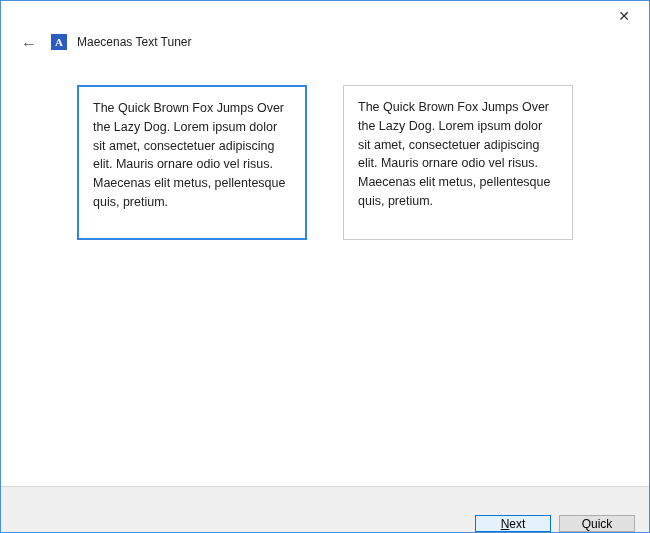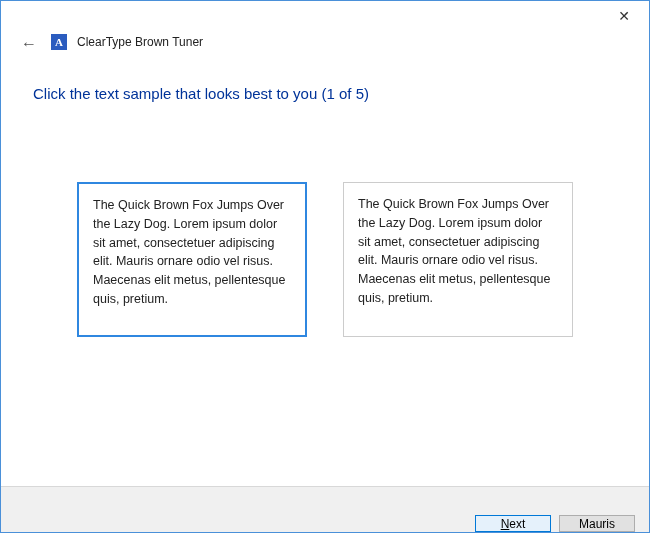--- a/index.html
+++ b/index.html
@@ -125,32 +125,31 @@
 
 <div class="window">
 
   <div class="titlebar">
     <div class="close-x">✕</div>
   </div>
 
   <div class="header">
     <div class="back-arrow">←</div>
     <div class="app-icon">A</div>
-    <div class="app-title">ClearType Brown Tuner</div>
+    <div class="app-title">Maecenas Text Tuner</div>
   </div>
 
   <div class="content">
 
-    <div class="heading">Click the text sample that looks best to you (1 of 5)</div>
 
     <div class="samples">
       <div class="sample-box selected">The Quick Brown Fox Jumps Over the Lazy Dog. Lorem ipsum dolor sit amet, consectetuer adipiscing elit. Mauris ornare odio vel risus. Maecenas elit metus, pellentesque quis, pretium.</div>
       <div class="sample-box">The Quick Brown Fox Jumps Over the Lazy Dog. Lorem ipsum dolor sit amet, consectetuer adipiscing elit. Mauris ornare odio vel risus. Maecenas elit metus, pellentesque quis, pretium.</div>
     </div>
 
   </div>
 
   <div class="footer">
     <button class="btn primary underline-first">Next</button>
-    <button class="btn">Mauris</button>
+    <button class="btn">Quick</button>
   </div>
 
 </div>
 
 </body></html>

